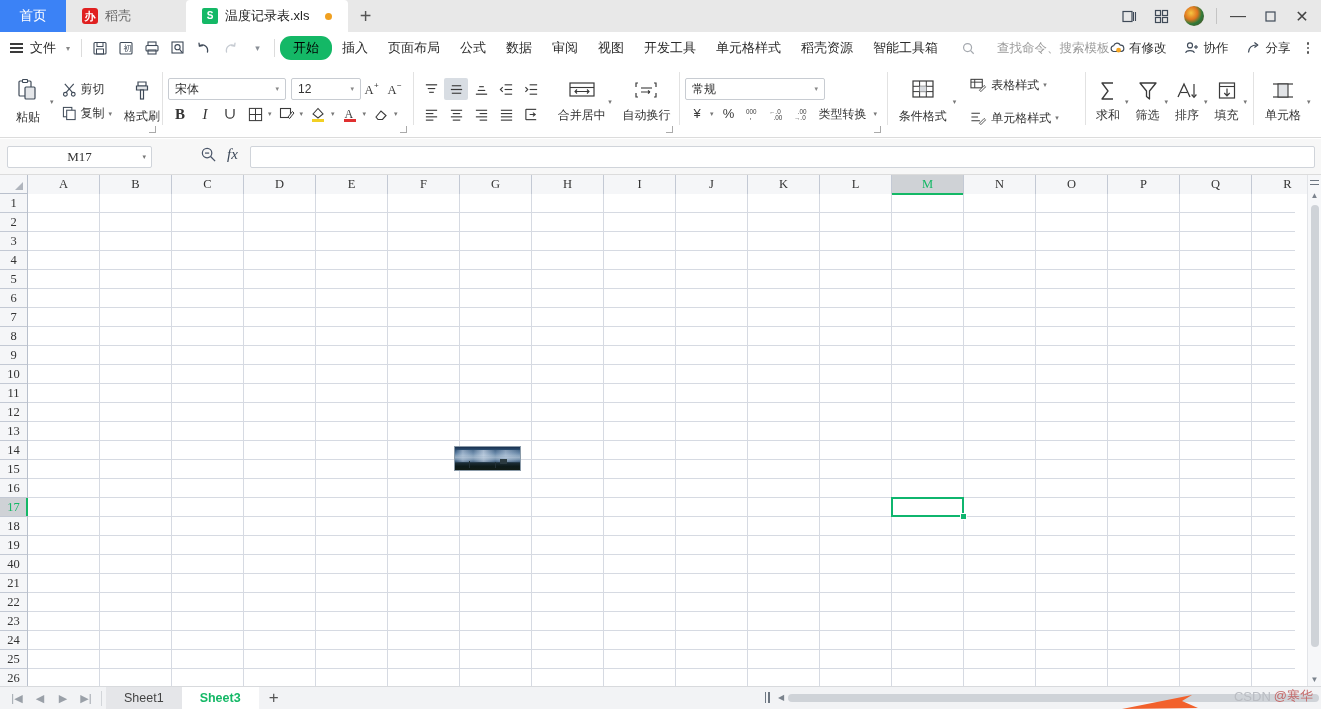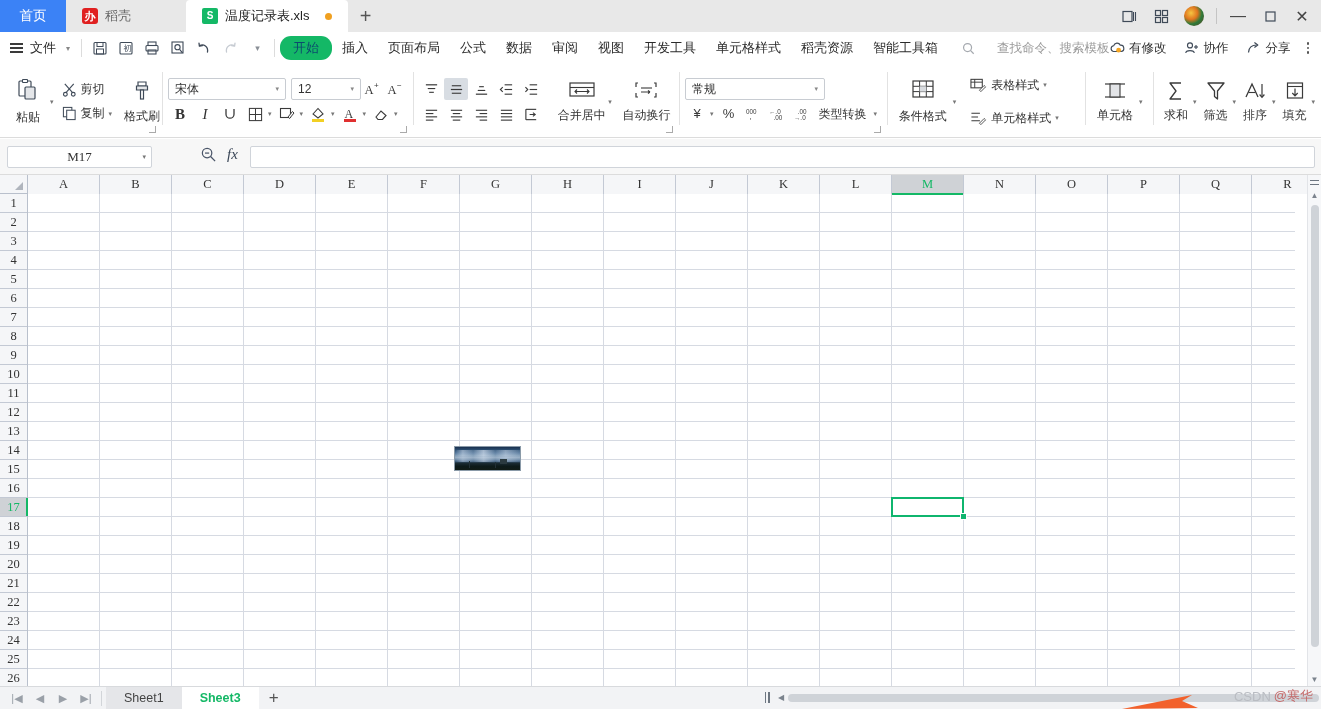--- a/index.html
+++ b/index.html
@@ -81,21 +81,21 @@
   .caret { font-size: 8px; color: #888; margin-left: 3px; }
   .mb-qicon {
     width: 26px; height: 26px; display: flex; align-items: center;
     justify-content: center; cursor: pointer;
   }
   .mb-div { width: 1px; height: 18px; background: #dcdcdc; margin: 0 5px; }
   .mb-item {
     padding: 3px 10px; cursor: pointer; white-space: nowrap;
   }
   .mb-item.active {
-    background: #14b866; color: #0c4a6e; border-radius: 11px; padding: 3px 13px;
+    background: #14b866; color: #000000; border-radius: 11px; padding: 3px 13px;
   }
   .mb-search {
     display: flex; align-items: center; gap: 22px; margin-left: 14px;
     color: #9a9a9a; font-size: 12.5px; cursor: pointer;
   }
   .menu-right {
     position: absolute; right: 6px; top: 0; height: 32px;
     display: flex; align-items: center; gap: 3px; font-size: 12.5px;
     color: #333;
   }
@@ -794,34 +794,20 @@
           <svg width="17" height="16" viewBox="0 0 18 16">
               <path d="M1.5 3 h9 M1.5 7 h7 M1.5 11 h9" stroke="#3a3a3a" stroke-width="1.1" fill="none"></path>
               <path d="M10 13.5 L15 8.5 L16.5 10 L11.5 15 Z" fill="#fff" stroke="#3a3a3a" stroke-width="0.9"></path>
             </svg>
           <span>单元格样式</span>
           <span class="mini-caret">▾</span>
         </div>
       </div>
     </div>
 
-    <div class="rgroup" style="width:70px;">
-      <div class="bigbtn" style="min-width:40px;">
-        <span class="glyph">
-          <svg width="24" height="22" viewBox="0 0 24 22">
-              <line x1="2" y1="4" x2="22" y2="4" stroke="#3a3a3a" stroke-width="1.2"></line>
-              <line x1="2" y1="17" x2="22" y2="17" stroke="#3a3a3a" stroke-width="1.2"></line>
-              <rect x="7" y="4" width="10" height="13" fill="#e2e4e7" stroke="#3a3a3a" stroke-width="1.1"></rect>
-            </svg>
-        </span>
-        <span class="lbl">单元格</span>
-      </div>
-      <span class="mini-caret">▾</span>
-    </div>
-
     <div class="rgroup" style="width:168px;">
       <div class="bigbtn" style="min-width:34px;">
         <span class="glyph">
           <svg width="22" height="22" viewBox="0 0 22 22">
               <path d="M16 3 H5 L11 11 L5 19 H16" fill="none" stroke="#3a3a3a" stroke-width="1.3" stroke-linejoin="round"></path>
             </svg>
         </span>
         <span class="lbl">求和</span>
       </div>
       <span class="mini-caret">▾</span>
@@ -848,20 +834,34 @@
       <span class="mini-caret">▾</span>
       <div class="bigbtn" style="min-width:34px;">
         <span class="glyph">
           <svg width="22" height="22" viewBox="0 0 22 22">
               <rect x="3.5" y="3" width="15" height="15" fill="none" stroke="#3a3a3a" stroke-width="1.2"></rect>
               <line x1="3.5" y1="6.5" x2="18.5" y2="6.5" stroke="#3a3a3a" stroke-width="1.1"></line>
               <path d="M11 8.5 v7 M8.3 13 L11 15.8 L13.7 13" fill="none" stroke="#3a3a3a" stroke-width="1.2"></path>
             </svg>
         </span>
         <span class="lbl">填充</span>
+      </div>
+      <span class="mini-caret">▾</span>
+    </div>
+
+    <div class="rgroup" style="width:70px;">
+      <div class="bigbtn" style="min-width:40px;">
+        <span class="glyph">
+          <svg width="24" height="22" viewBox="0 0 24 22">
+              <line x1="2" y1="4" x2="22" y2="4" stroke="#3a3a3a" stroke-width="1.2"></line>
+              <line x1="2" y1="17" x2="22" y2="17" stroke="#3a3a3a" stroke-width="1.2"></line>
+              <rect x="7" y="4" width="10" height="13" fill="#e2e4e7" stroke="#3a3a3a" stroke-width="1.1"></rect>
+            </svg>
+        </span>
+        <span class="lbl">单元格</span>
       </div>
       <span class="mini-caret">▾</span>
     </div>
   </div>
 
   <div class="formulabar">
     <div class="namebox">
       <span>M17</span>
       <span class="fcaret">▾</span>
     </div>
@@ -988,21 +988,21 @@
         <div class="rh active">
           <span>17</span>
         </div>
         <div class="rh">
           <span>18</span>
         </div>
         <div class="rh">
           <span>19</span>
         </div>
         <div class="rh">
-          <span>20</span>
+          <span>40</span>
         </div>
         <div class="rh">
           <span>21</span>
         </div>
         <div class="rh">
           <span>22</span>
         </div>
         <div class="rh">
           <span>23</span>
         </div>

